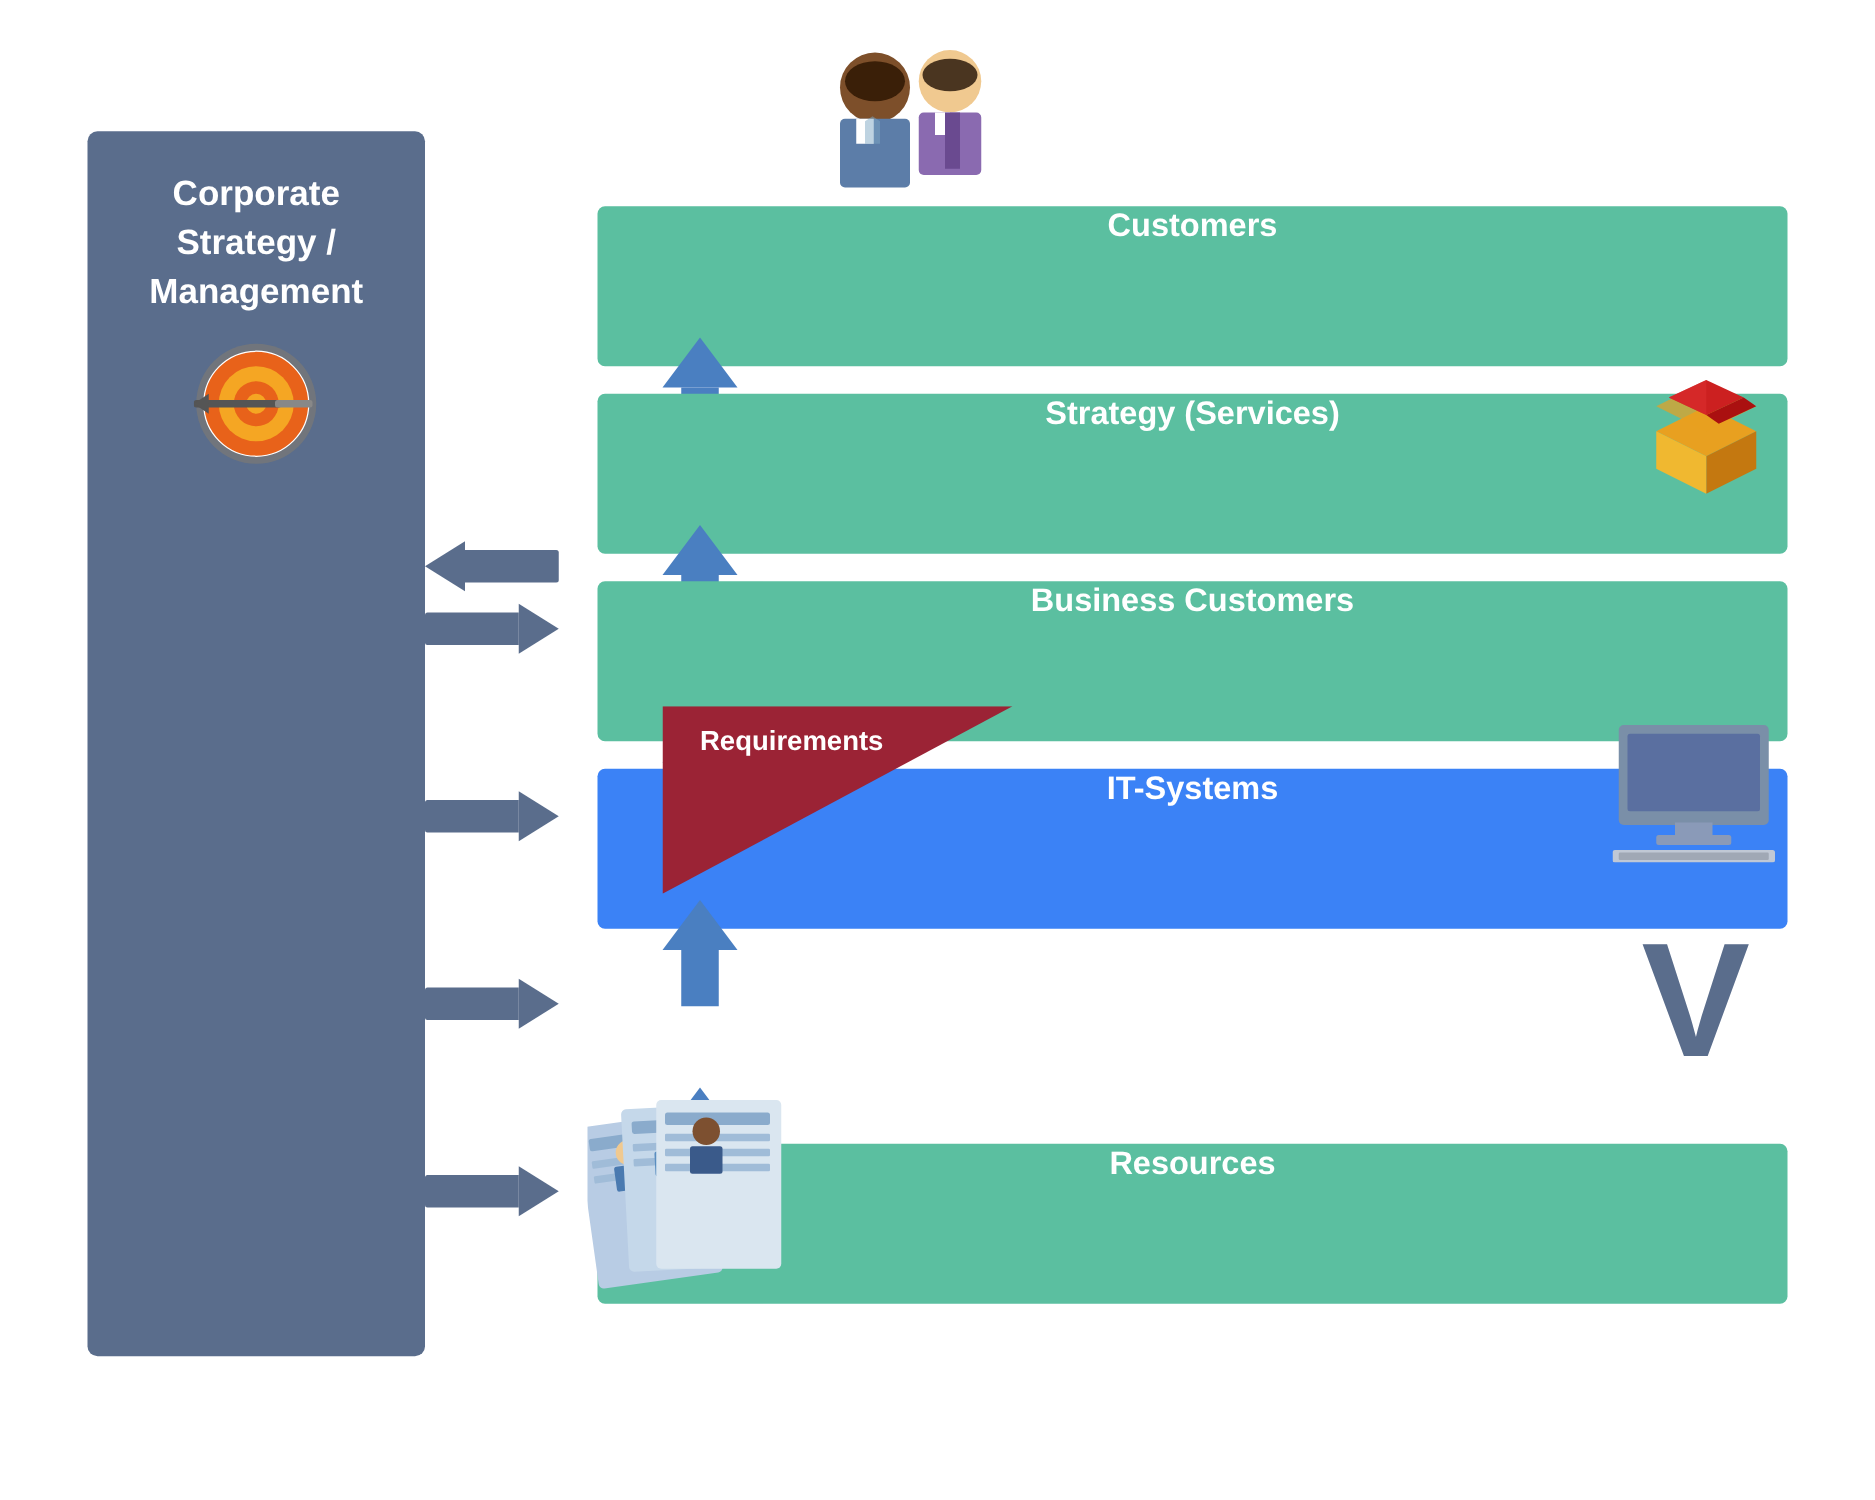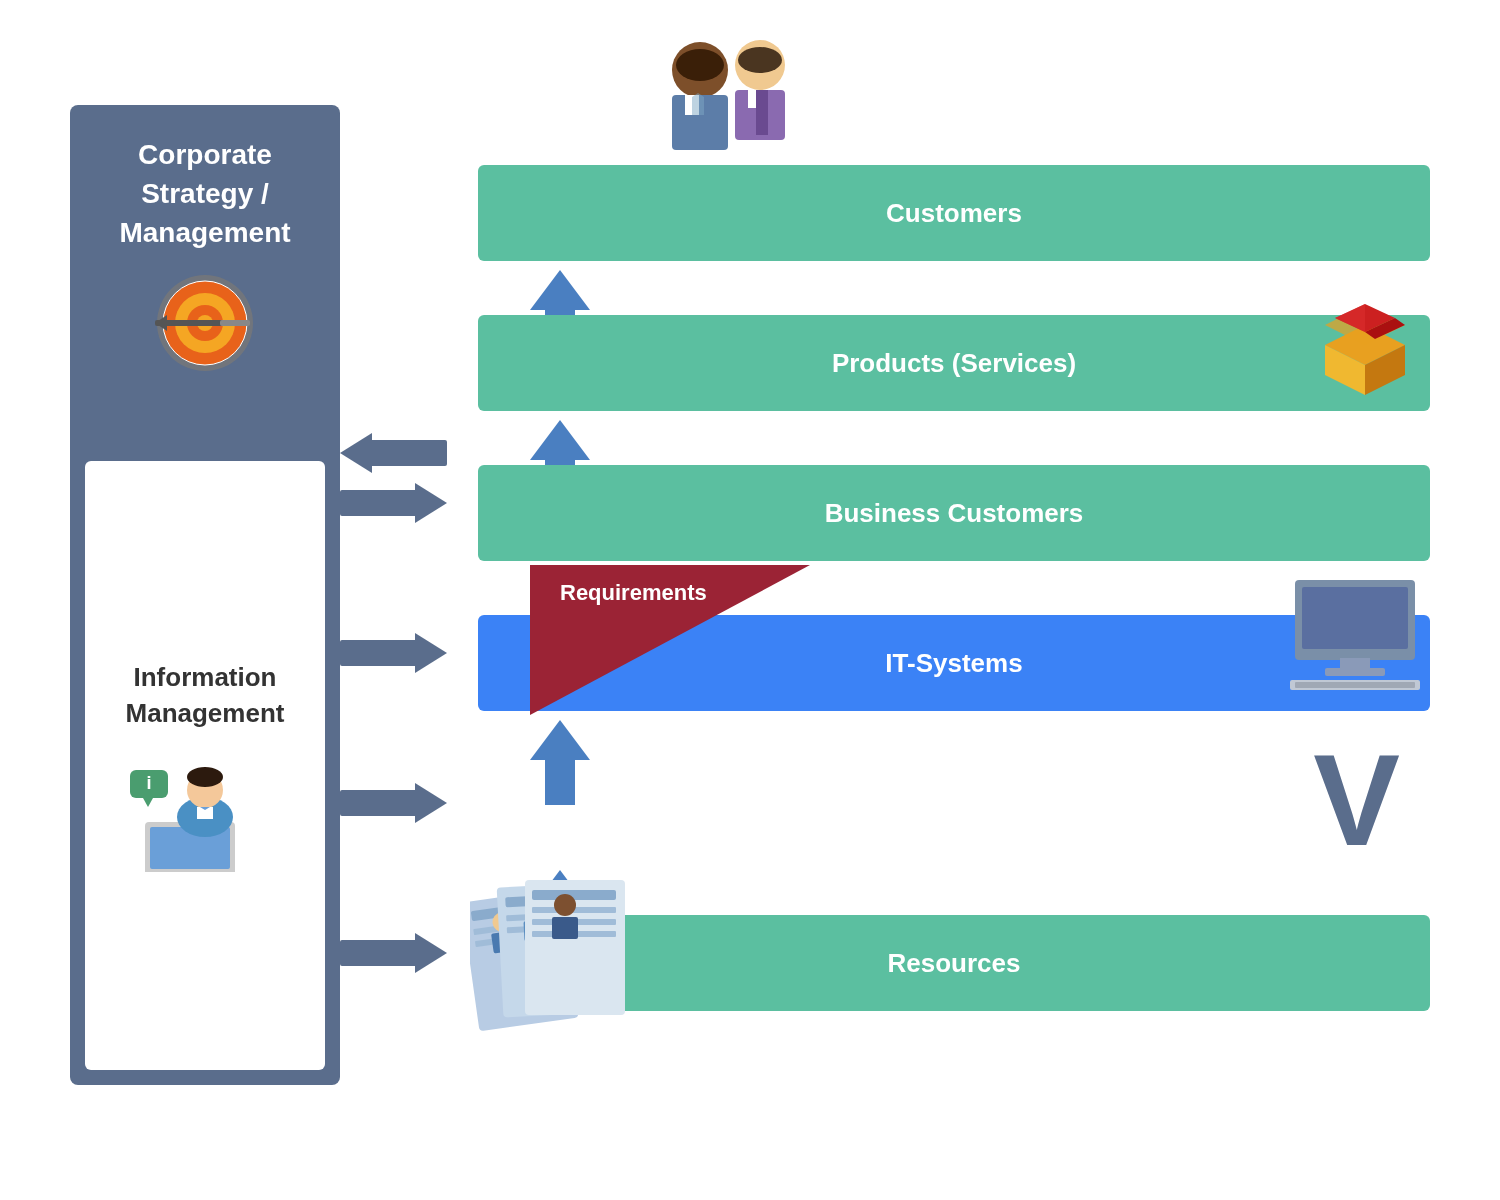--- a/index.html
+++ b/index.html
@@ -79,24 +79,23 @@
       top: 10px;
       right: 20px;
       height: 1130px;
     }
 
     
     .layer-row {
       position: absolute;
       left: 68px;
       right: 0;
-      height: 96px;
+      height: 128px;
       border-radius: 6px;
       display: flex;
-      align-items: center;
       justify-content: center;
     }
     .layer-label {
       font-size: 26px;
       font-weight: 600;
       color: #fff;
       text-align: center;
     }
     .layer-teal { background: #5bbfa0; }
     .layer-red { background: #3b82f6; }
@@ -202,46 +201,20 @@
           <circle cx="50" cy="50" r="18" fill="#e8621a"></circle>
           <circle cx="50" cy="50" r="8" fill="#f5a623"></circle>
 
           <rect x="0" y="47" width="70" height="6" fill="#555" rx="2"></rect>
           <polygon points="0,50 12,42 12,58" fill="#555"></polygon>
 
           <rect x="65" y="47" width="30" height="6" fill="#888" rx="2"></rect>
         </svg>
       </div>
     </div>
-    <div class="sidebar-bottom">
-      <div class="sidebar-bottom-title">Information
-Management</div>
-
-      <div class="info-person-icon">
-        <svg viewBox="0 0 160 120" width="160" height="120">
-
-          <rect x="20" y="70" width="90" height="55" rx="4" fill="#ccc"></rect>
-          <rect x="25" y="75" width="80" height="42" rx="2" fill="#6a9fd8"></rect>
-          <rect x="5" y="123" width="120" height="6" rx="3" fill="#aaa"></rect>
-
-          <ellipse cx="80" cy="65" rx="28" ry="20" fill="#4a90c4"></ellipse>
-
-          <circle cx="80" cy="38" r="18" fill="#f4c89a"></circle>
-
-          <ellipse cx="80" cy="25" rx="18" ry="10" fill="#2c1a0e"></ellipse>
-
-          <rect x="5" y="18" width="38" height="28" rx="6" fill="#4a9d6f"></rect>
-          <polygon points="18,46 28,46 23,55" fill="#4a9d6f"></polygon>
-          <text x="24" y="37" text-anchor="middle" font-size="18" font-weight="bold" fill="white">i</text>
-
-          <rect x="72" y="55" width="16" height="12" fill="#fff"></rect>
-          <polygon points="80,58 75,55 85,55" fill="#6a9fd8"></polygon>
-        </svg>
-      </div>
-    </div>
   </div>
 
   <div class="layers-area">
 
     <div class="customers-figures">
       <svg viewBox="0 0 200 135" width="200" height="135">
 
         <circle cx="70" cy="35" r="28" fill="#7d4f2a"></circle>
         <ellipse cx="70" cy="30" rx="24" ry="16" fill="#3a1f08"></ellipse>
         <rect x="42" y="60" width="56" height="55" rx="4" fill="#5c7da8"></rect>
@@ -259,21 +232,21 @@
     <div class="layer-row layer-teal row-customers">
       <span class="layer-label">Customers</span>
     </div>
 
     <div class="up-arrow arrow-to-customers" style="top:235px; left:120px;">
       <div class="up-arrow-head"></div>
       <div class="up-arrow-body" style="height:45px;"></div>
     </div>
 
     <div class="layer-row layer-teal row-products">
-      <span class="layer-label">Products (Services)</span>
+      <span class="layer-label">Strategy (Services)</span>
     </div>
 
     <div class="product-box-icon">
       <svg viewBox="0 0 110 110" width="110" height="110">
 
         <polygon points="15,55 55,75 95,55 55,35" fill="#e8a020"></polygon>
 
         <polygon points="95,55 55,75 55,105 95,85" fill="#c47810"></polygon>
 
         <polygon points="15,55 55,75 55,105 15,85" fill="#f0b830"></polygon>

